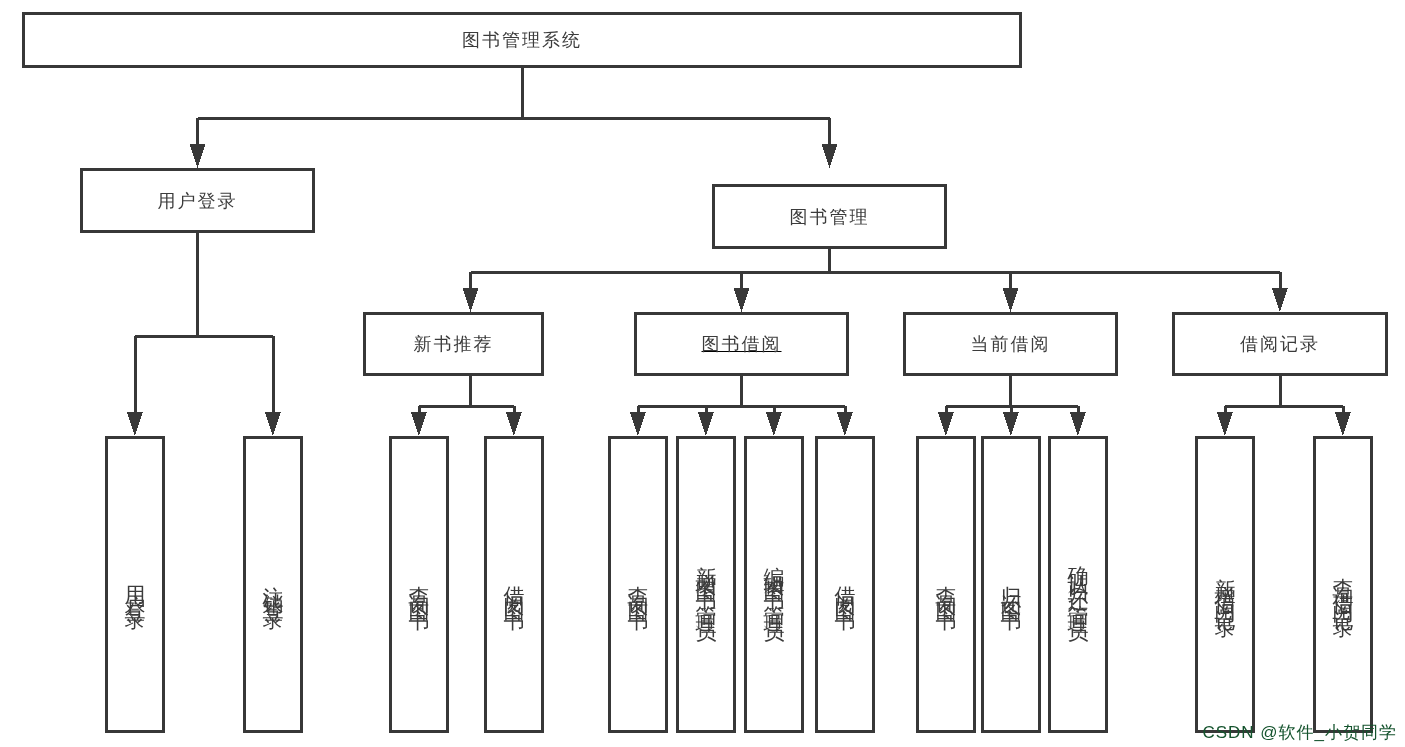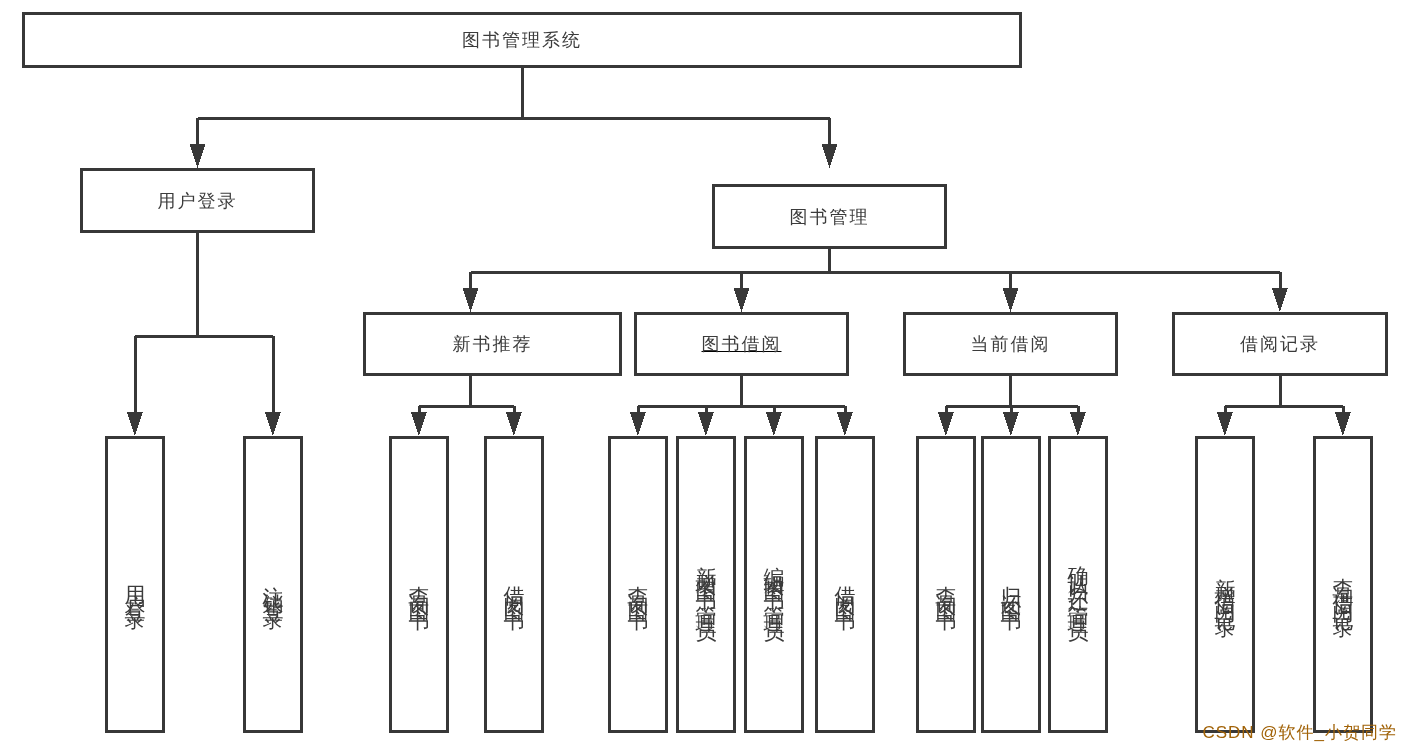--- a/index.html
+++ b/index.html
@@ -67,21 +67,21 @@
     letter-spacing: 8px;
     white-space: normal;
   }
   .watermark {
     position: absolute;
     right: 8px;
     bottom: 3px;
     z-index: 5;
     font-size: 17px;
     letter-spacing: 1px;
-    color: #a16207;
+    color: #14532d;
     white-space: nowrap;
   }
 </style>
 </head>
 <body>
 
 <div class="stage">
   <svg class="connector-layer" viewBox="0 0 1405 747" xmlns="http://www.w3.org/2000/svg" shape-rendering="crispEdges">
       <line x1="522" y1="68" x2="522" y2="118" class="edge"></line>
       <line x1="197.5" y1="118" x2="829.5" y2="118" class="edge"></line>
@@ -139,21 +139,21 @@
   <div class="node-layer">
       <div class="node horizontal" style="left: 22px; top: 12px; width: 1000px; height: 56px;">
         <span class="label">图书管理系统</span>
       </div>
       <div class="node horizontal" style="left: 80px; top: 168px; width: 235px; height: 65px;">
         <span class="label">用户登录</span>
       </div>
       <div class="node horizontal" style="left: 712px; top: 168px; width: 235px; height: 65px; margin-top: 16px;">
         <span class="label">图书管理</span>
       </div>
-      <div class="node horizontal" style="left: 363px; top: 312px; width: 259px; height: 64px;">
+      <div class="node horizontal" style="left: 363px; top: 312px; width: 181px; height: 64px;">
         <span class="label">新书推荐</span>
       </div>
       <div class="node horizontal" style="left: 634px; top: 312px; width: 215px; height: 64px; text-decoration: underline;">
         <span class="label">图书借阅</span>
       </div>
       <div class="node horizontal" style="left: 903px; top: 312px; width: 215px; height: 64px;">
         <span class="label">当前借阅</span>
       </div>
       <div class="node horizontal" style="left: 1172px; top: 312px; width: 216px; height: 64px;">
         <span class="label">借阅记录</span>

